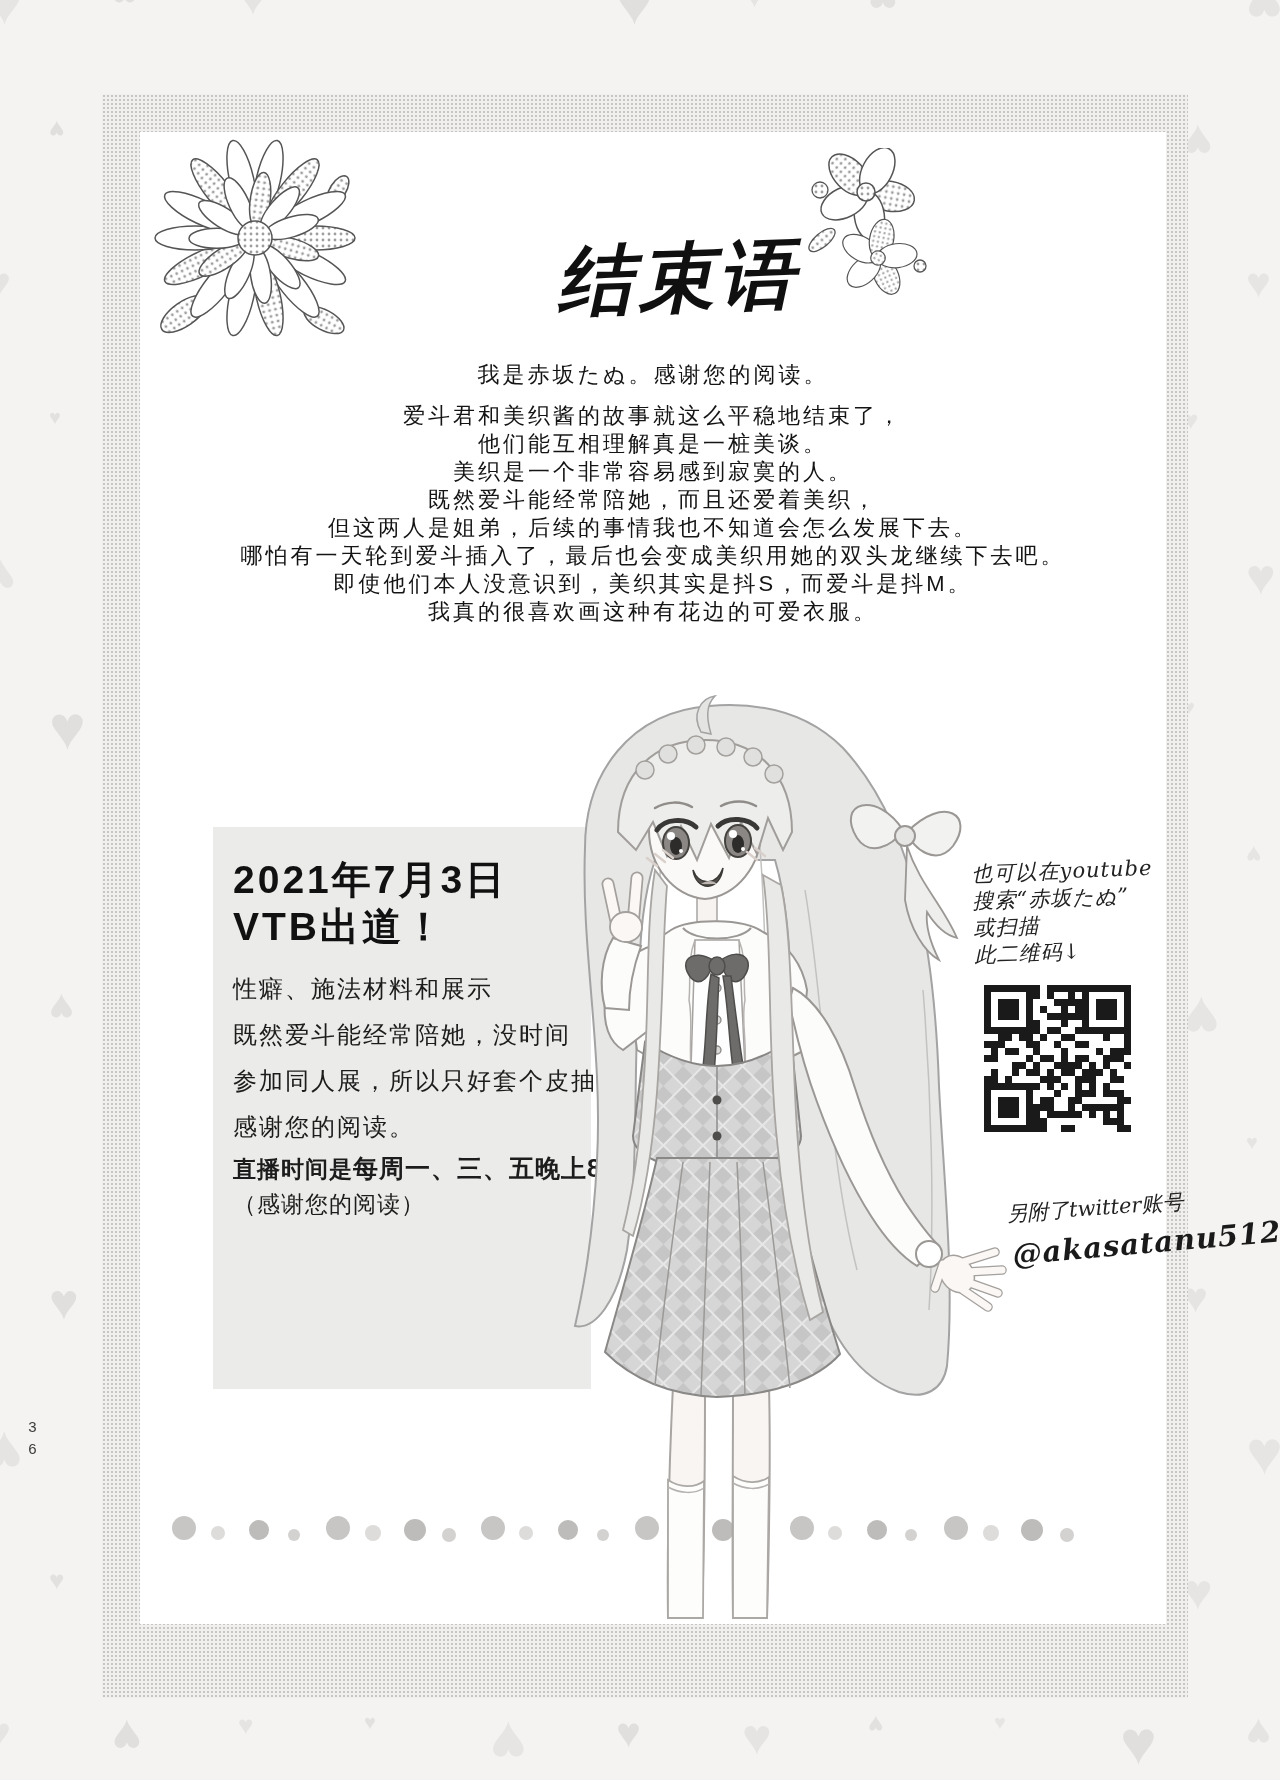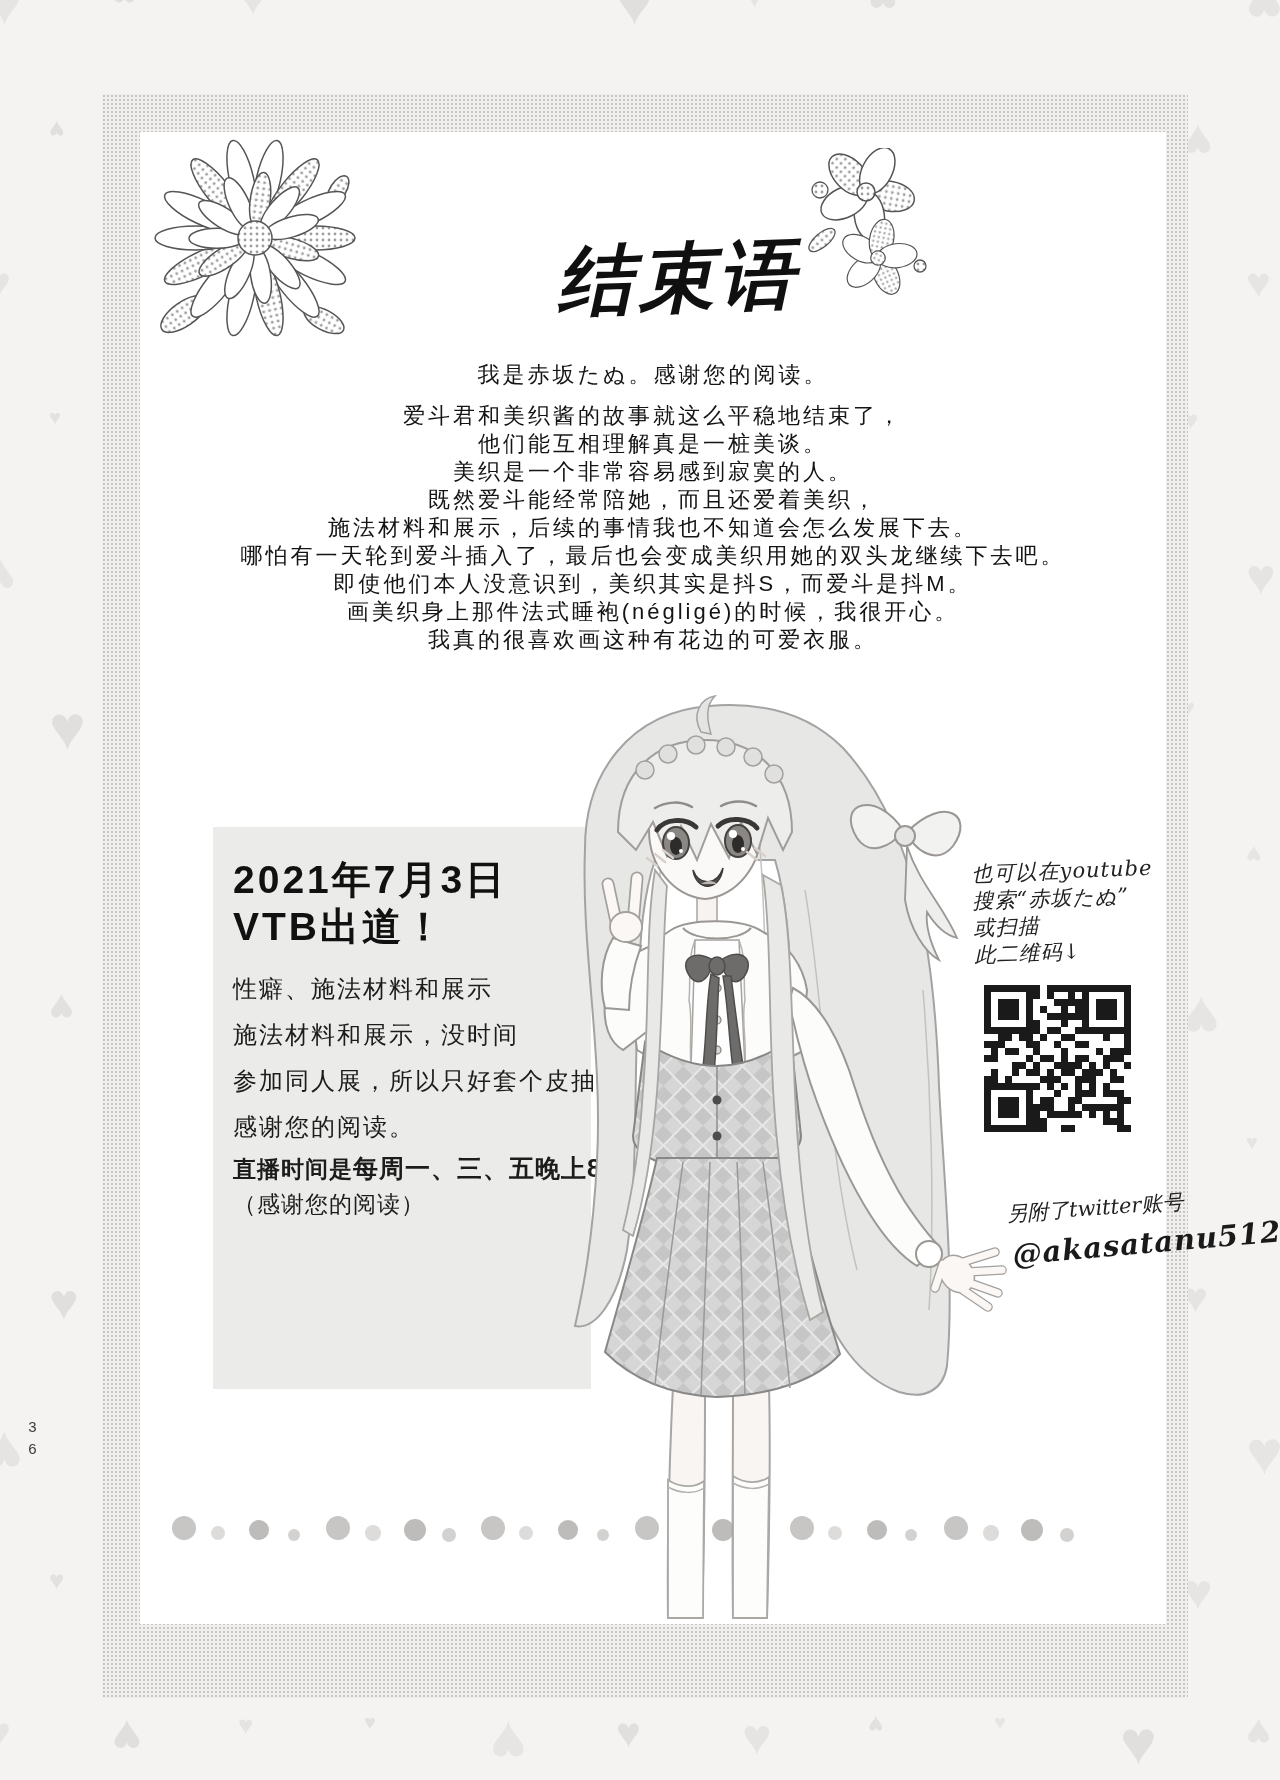--- a/index.html
+++ b/index.html
@@ -256,33 +256,32 @@
   </svg>
 
   <div class="page-title">结束语</div>
 
   <div class="aft">
     <div class="aft-line aft-first">我是赤坂たぬ。感谢您的阅读。</div>
     <div class="aft-line">爱斗君和美织酱的故事就这么平稳地结束了，</div>
     <div class="aft-line">他们能互相理解真是一桩美谈。</div>
     <div class="aft-line">美织是一个非常容易感到寂寞的人。</div>
     <div class="aft-line">既然爱斗能经常陪她，而且还爱着美织，</div>
-    <div class="aft-line">施法材料和展示，后续的事情我也不知道会怎么发展下去。</div>
+    <div class="aft-line">但这两人是姐弟，后续的事情我也不知道会怎么发展下去。</div>
     <div class="aft-line">哪怕有一天轮到爱斗插入了，最后也会变成美织用她的双头龙继续下去吧。</div>
     <div class="aft-line">即使他们本人没意识到，美织其实是抖S，而爱斗是抖M。</div>
-    <div class="aft-line">画美织身上那件法式睡袍(négligé)的时候，我很开心。</div>
     <div class="aft-line">我真的很喜欢画这种有花边的可爱衣服。</div>
   </div>
 
   <div class="infobox">
     <div class="headline">2021年7月3日</div>
     <div class="headline">VTB出道！</div>
     <div class="ib-body">
       <div>性癖、施法材料和展示</div>
-      <div>施法材料和展示，没时间</div>
+      <div>既然爱斗能经常陪她，没时间</div>
       <div>参加同人展，所以只好套个皮抽空</div>
       <div>感谢您的阅读。</div>
     </div>
     <div class="sched">
       <span>直播时间是</span><span class="em">每周一、三、五晚上8点</span>
     </div>
     <div class="sched-note">（感谢您的阅读）</div>
   </div>
 
   <div class="yt-note hand">

